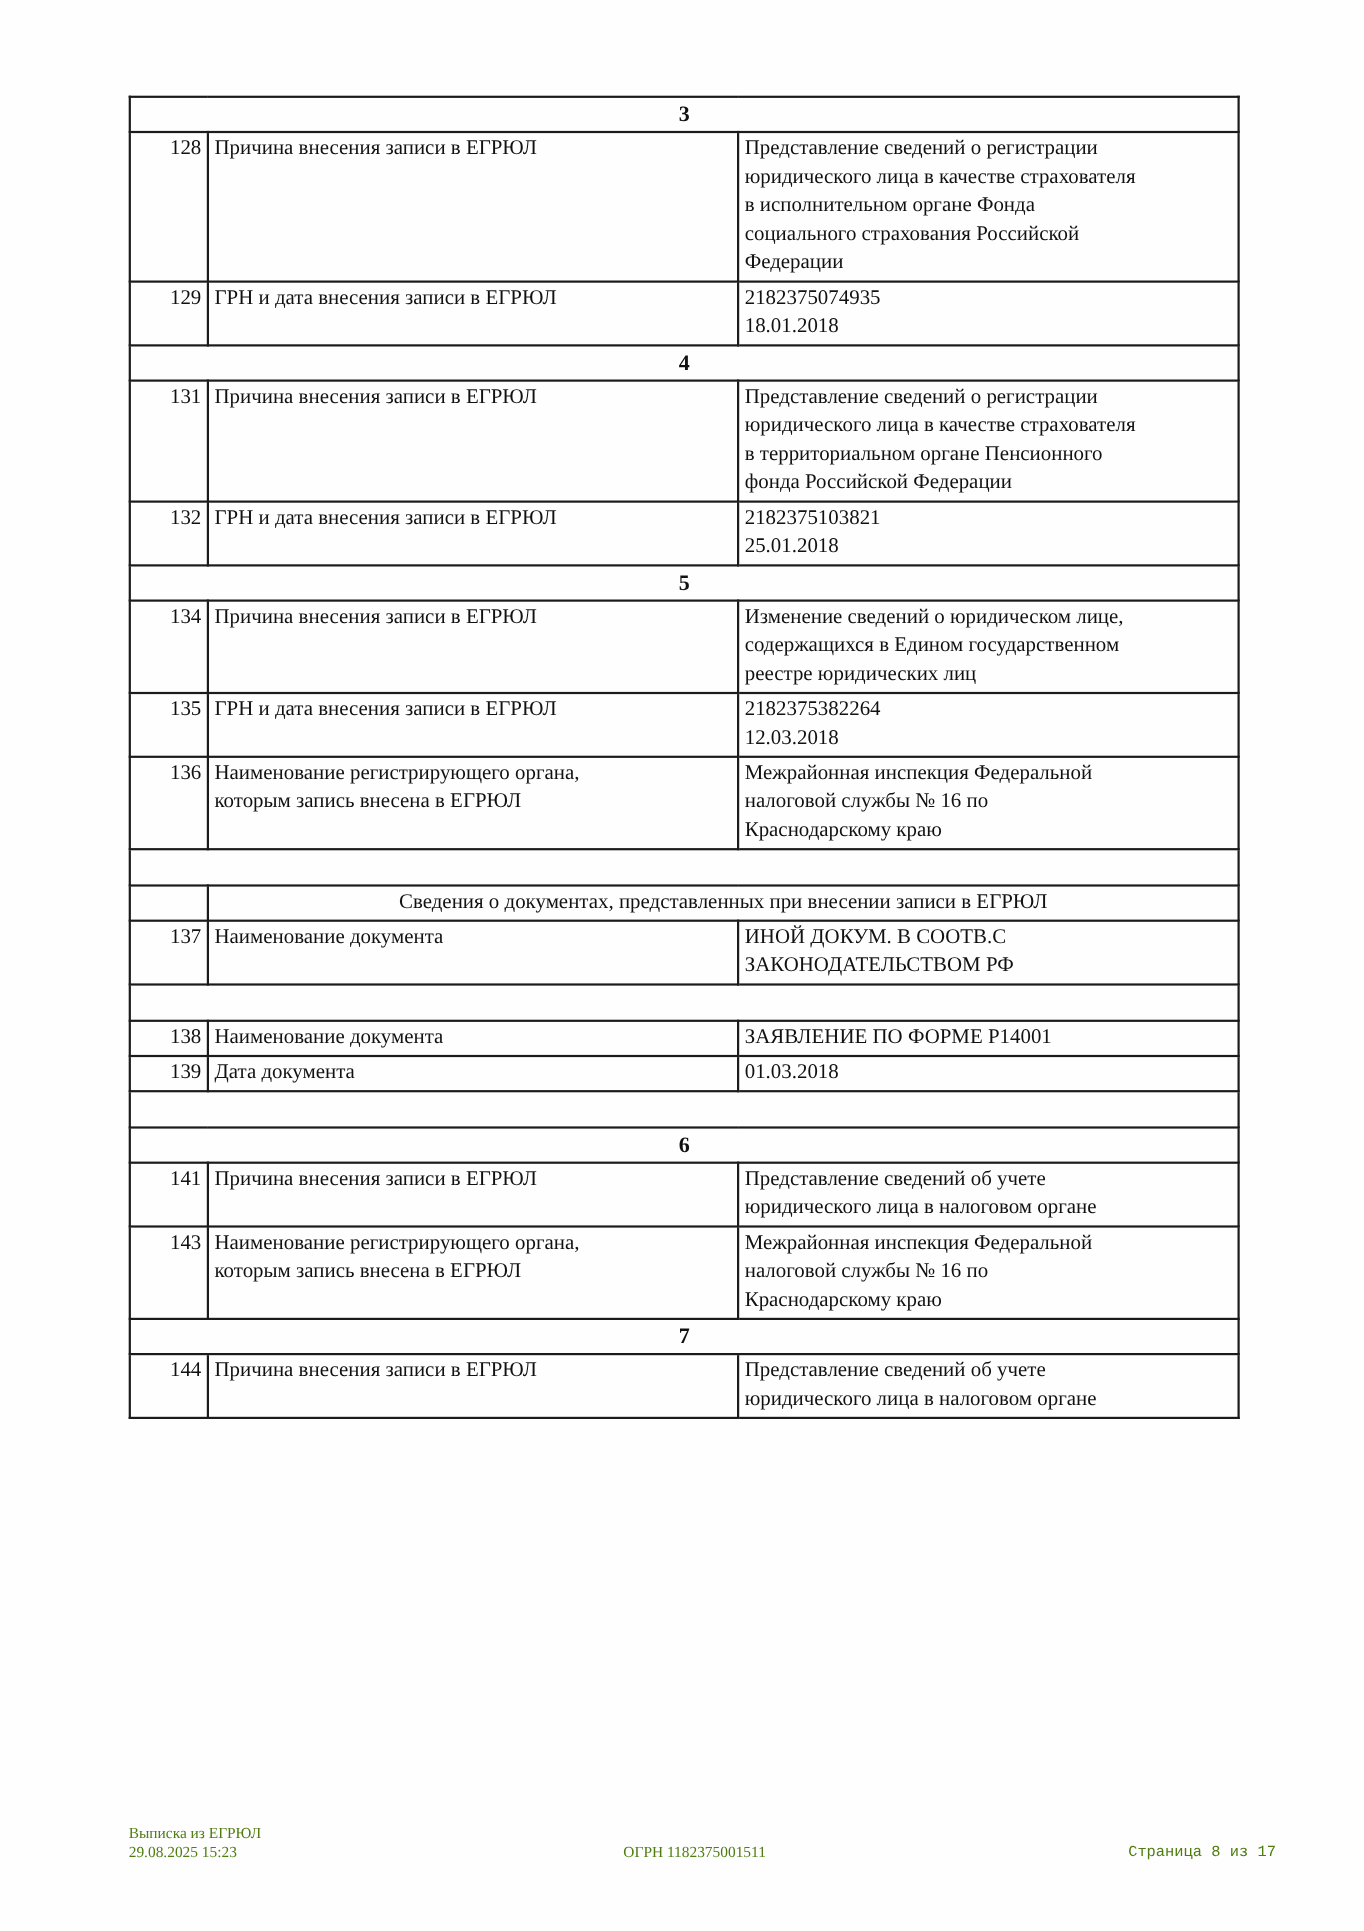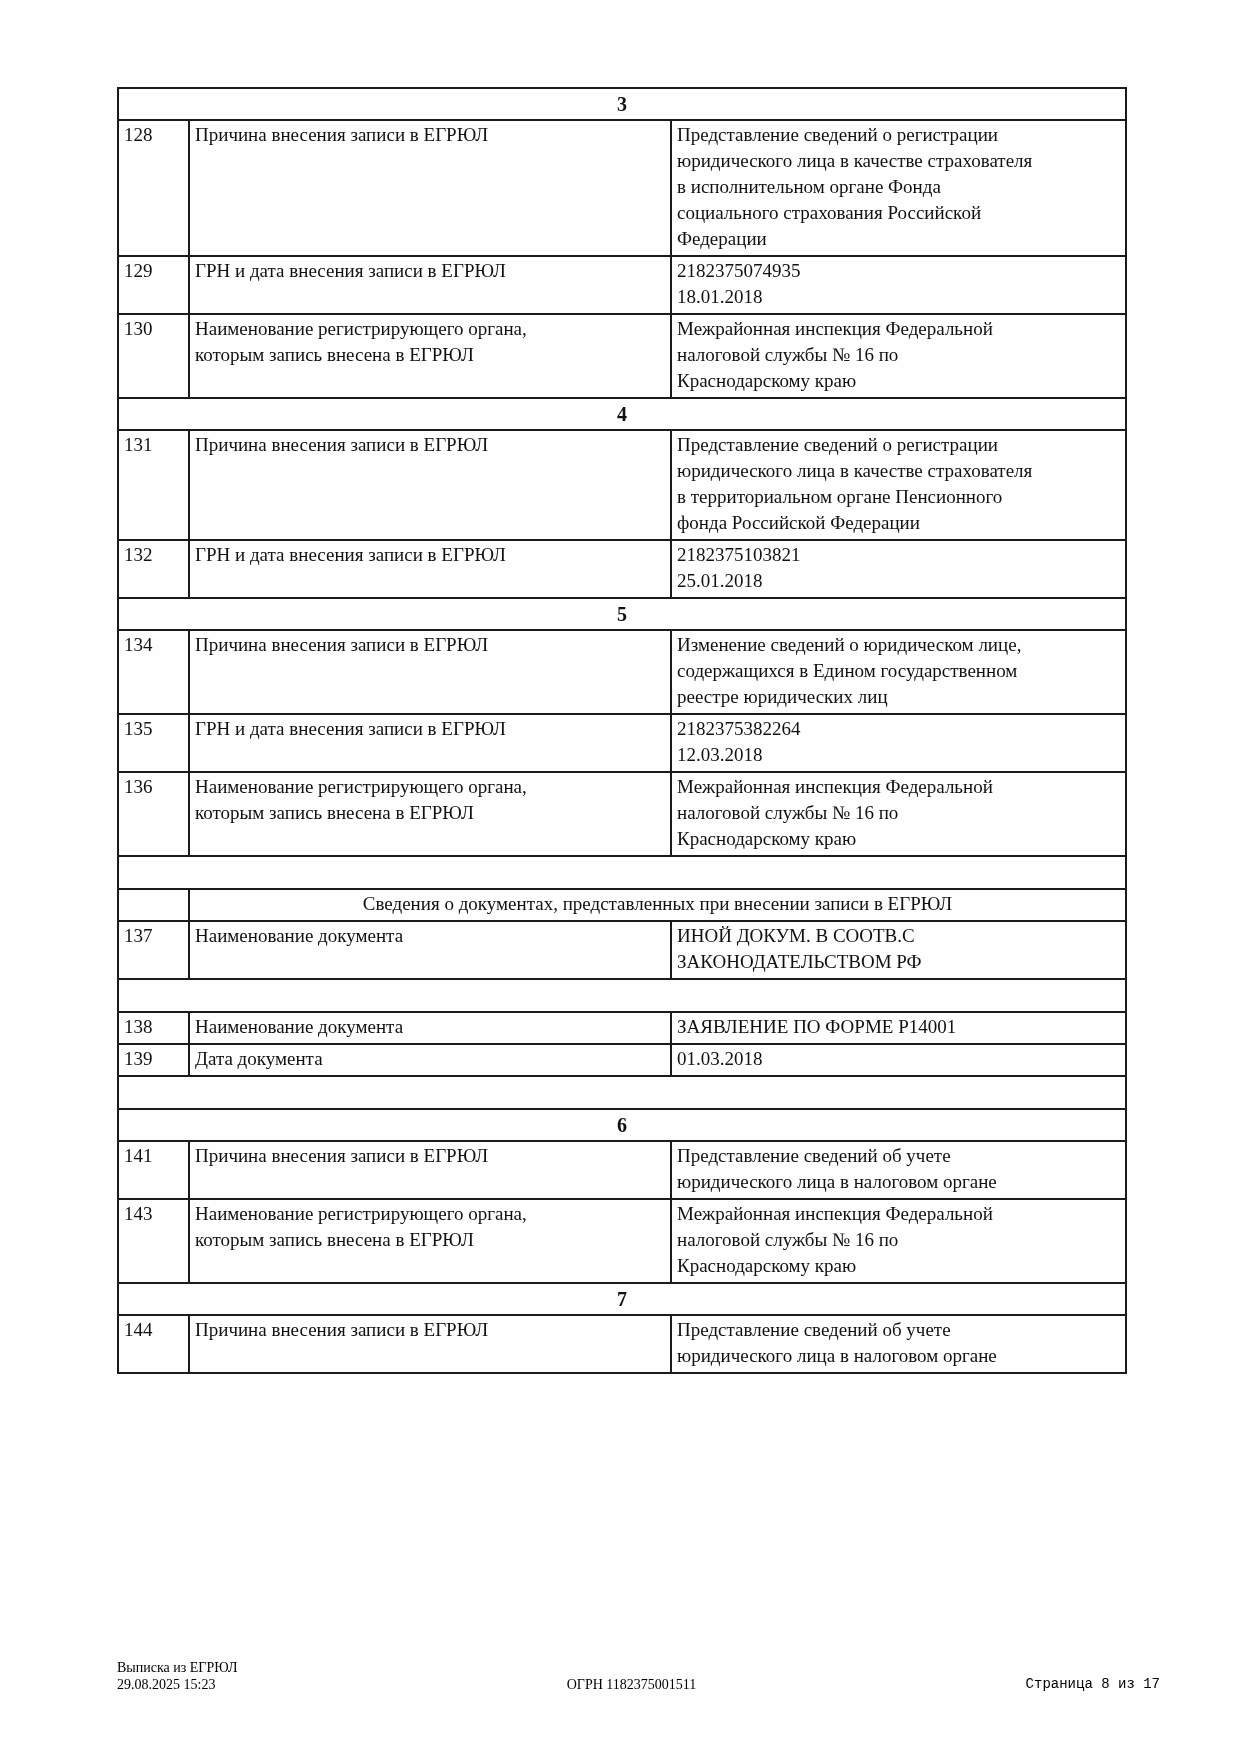--- a/index.html
+++ b/index.html
@@ -30,21 +30,21 @@
   table.egrul td {
     border: 2px solid #1b1b1b;
     font-size: 19px;
     line-height: 26px;
     vertical-align: top;
     padding: 1px 5px 3px 5px;
     white-space: pre-line;
     overflow: hidden;
   }
   td.num {
-    text-align: left;
+    text-align: right;
     padding-left: 2px;
     padding-right: 2px;
   }
   tr.section td {
     text-align: center;
     font-weight: bold;
     font-size: 20px;
     padding: 2px;
     white-space: normal;
   }
@@ -59,21 +59,21 @@
   .footer {
     position: absolute;
     left: 117px;
     top: 1659px;
     width: 1043px;
     display: flex;
     justify-content: space-between;
     align-items: flex-end;
     font-size: 14px;
     line-height: 17px;
-    color: #000000;
+    color: #4d7c0f;
   }
   .footer .f-center { text-align: right; }
   .footer .f-right  { text-align: right; font-family: Liberation Mono, monospace; }
 </style>
 </head>
 <body>
 
 <div class="page">
 
   <table class="egrul">
@@ -93,28 +93,20 @@
 юридического лица в качестве страхователя
 в исполнительном органе Фонда
 социального страхования Российской
 Федерации</td>
       </tr>
       <tr>
         <td class="num">129</td>
         <td>ГРН и дата внесения записи в ЕГРЮЛ</td>
         <td>2182375074935
 18.01.2018</td>
-      </tr>
-      <tr>
-        <td class="num">130</td>
-        <td>Наименование регистрирующего органа,
-которым запись внесена в ЕГРЮЛ</td>
-        <td>Межрайонная инспекция Федеральной
-налоговой службы № 16 по
-Краснодарскому краю</td>
       </tr>
 
       <tr class="section">
         <td colspan="3">4</td>
       </tr>
       <tr>
         <td class="num">131</td>
         <td>Причина внесения записи в ЕГРЮЛ</td>
         <td>Представление сведений о регистрации
 юридического лица в качестве страхователя

